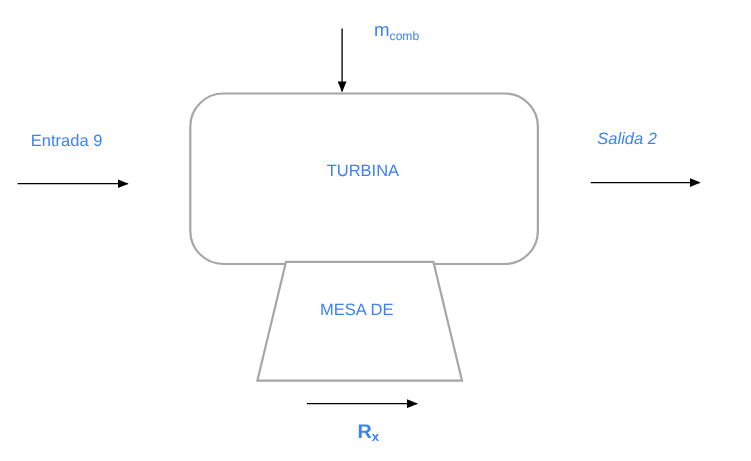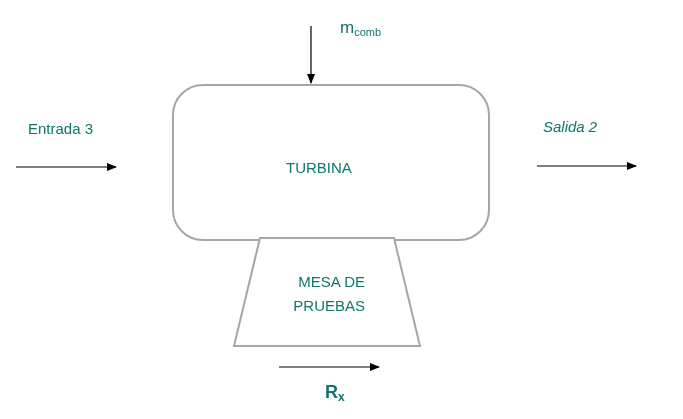--- a/index.html
+++ b/index.html
@@ -1,19 +1,19 @@
 <!DOCTYPE html>
 <html><head>
   <meta charset="utf-8">
   <style>
     html, body { margin: 0; padding: 0; background: #ffffff; }
     body { width: 683px; height: 419px; position: relative; overflow: hidden;
            font-family: "Liberation Sans", "DejaVu Sans", sans-serif; color: #000; }
     svg { position: absolute; left: 0; top: 0; }
-    .lbl { position: absolute; font-size: 15px; color: #0f766e; white-space: nowrap; }
+    .lbl { position: absolute; font-size: 15px; color: #3b82f6; white-space: nowrap; }
     .sub { font-size: 11px; vertical-align: -3px; }
   </style>
 </head>
 <body>
 
 <svg width="683" height="419" viewBox="0 0 683 419">
   <defs>
     <marker id="ah" markerWidth="10" markerHeight="8" refX="9" refY="4" orient="auto" markerUnits="userSpaceOnUse">
       <path d="M0,0 L10,4 L0,8 Z" fill="#000"></path>
     </marker>
@@ -29,26 +29,25 @@
 
   <line x1="537" y1="166" x2="636" y2="166" stroke="#000" stroke-width="1.2" marker-end="url(#ah)"></line>
 
   <line x1="279" y1="367" x2="379" y2="367" stroke="#000" stroke-width="1.2" marker-end="url(#ah)"></line>
 </svg>
 
 <div class="lbl" style="left:340px; top:18px; font-size:17px;">
   <span>m</span><span class="sub">comb</span>
 </div>
 
-<div class="lbl" style="left:28px; top:120px;">Entrada 3</div>
+<div class="lbl" style="left:28px; top:120px;">Entrada 9</div>
 
 <div class="lbl" style="left:543px; top:118px;font-style:italic;">Salida 2</div>
 
-<div class="lbl" style="left:286px; top:147px;margin-top:12px;">TURBINA</div>
+<div class="lbl" style="left:297px; top:147px;">TURBINA</div>
 
-<div class="lbl" style="left:291px; top:270px; width:74px; text-align:right; line-height:24px;">
+<div class="lbl" style="left:291px; top:270px; width:74px; text-align:left; line-height:24px;">
   <div>MESA DE</div>
-  <div>PRUEBAS</div>
 </div>
 
 <div class="lbl" style="left:325px; top:382px; font-size:18px;font-weight:bold;">
   <span>R</span><span class="sub" style="font-size:12px;">x</span>
 </div>
 
 </body></html>

